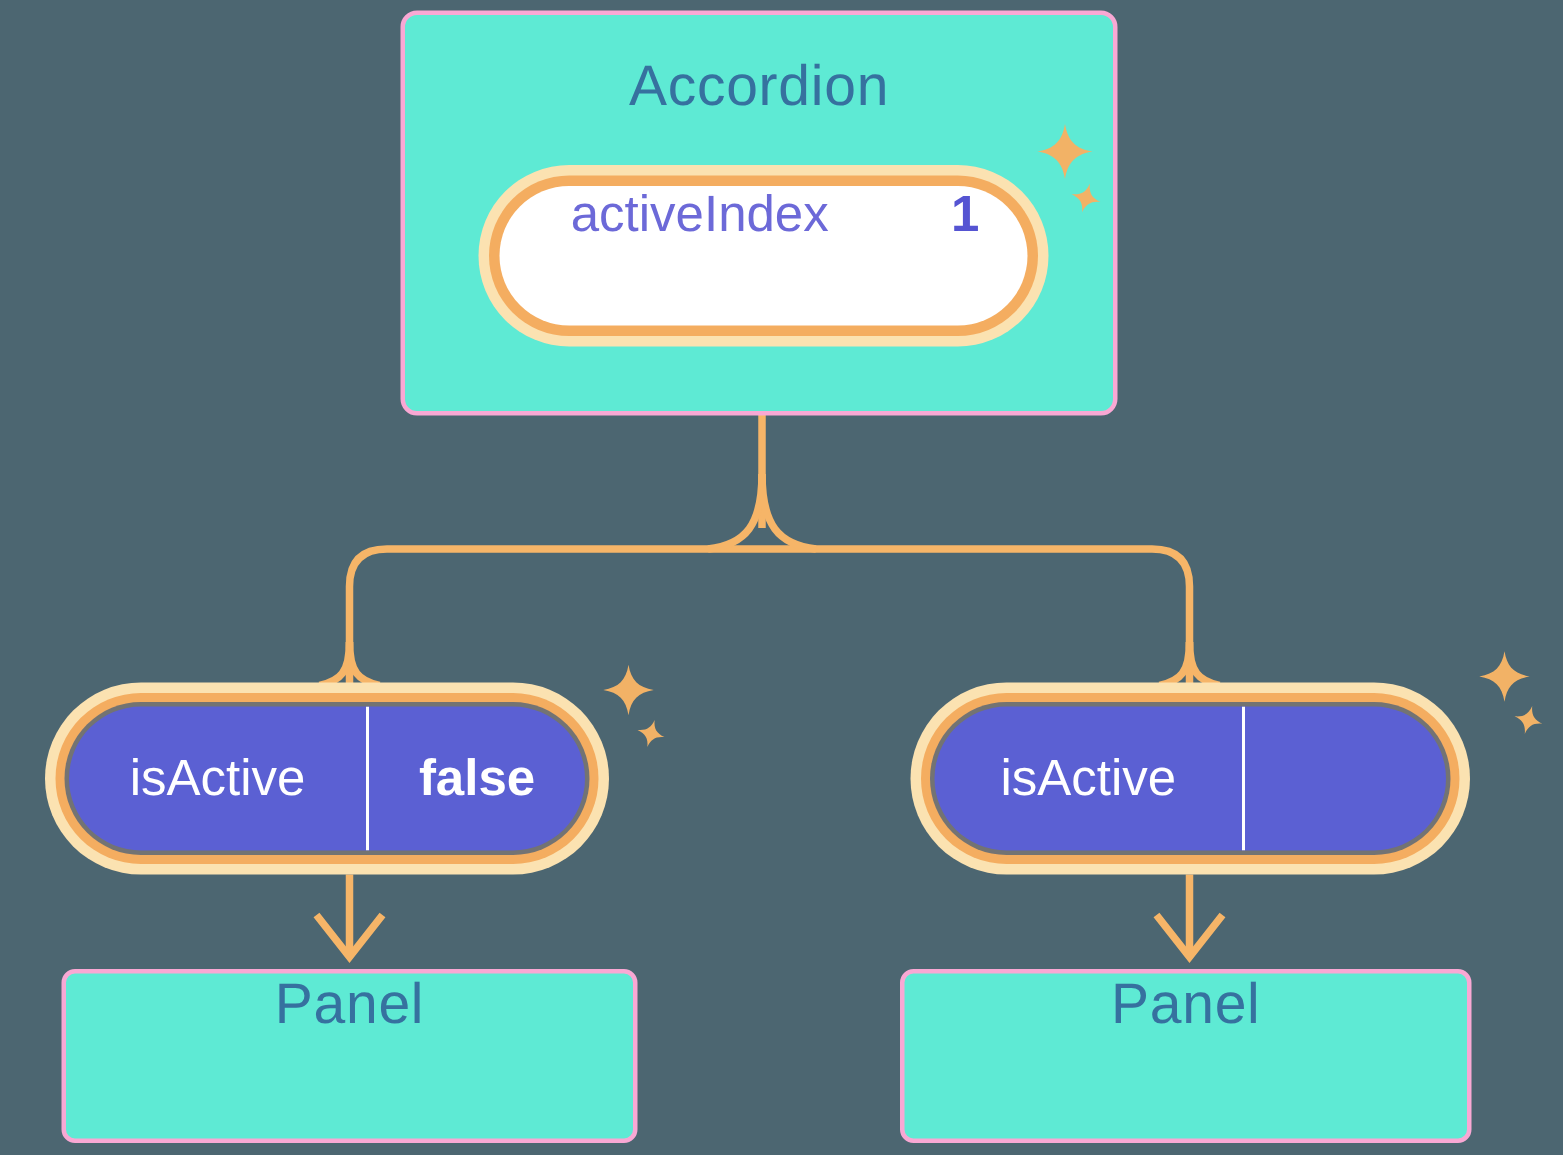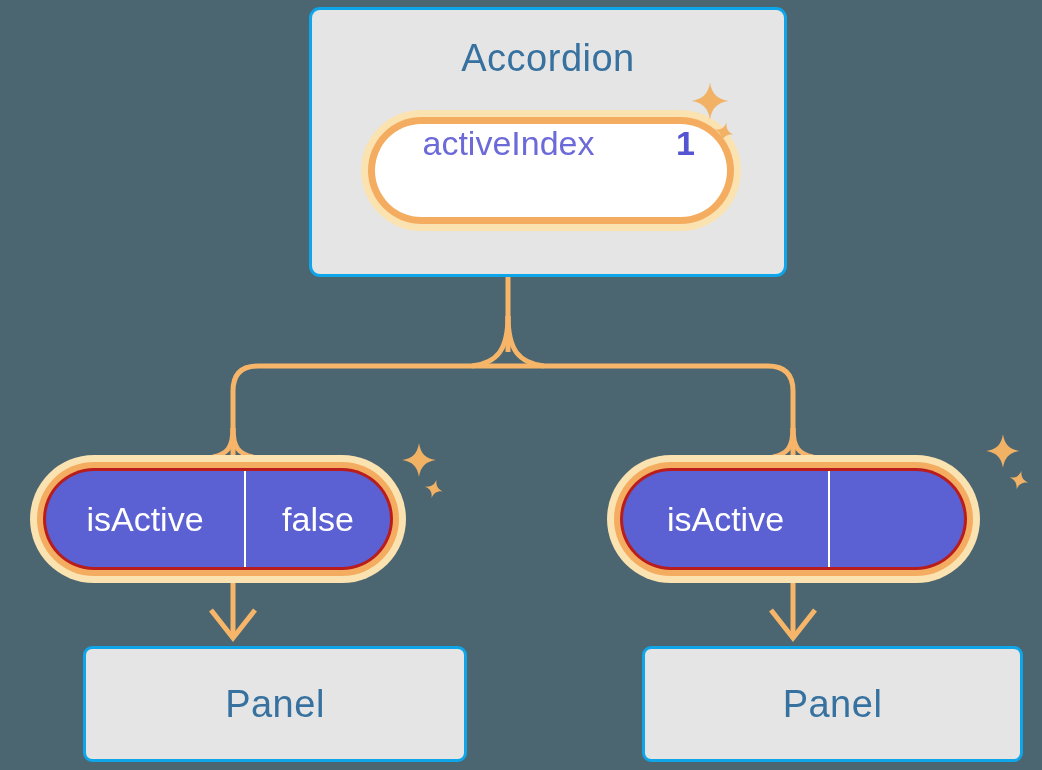--- a/index.html
+++ b/index.html
@@ -6,21 +6,21 @@
   *{box-sizing:border-box;}
   .canvas{
     position:relative;width:1042px;height:770px;background:#4C6671;overflow:hidden;
     font-family:"Liberation Sans",sans-serif;
   }
   svg.layer{position:absolute;left:0;top:0;width:1042px;height:770px;pointer-events:none;}
   .z-lines{z-index:1;}
   .z-sparkles{z-index:3;}
 
   .card{
-    position:absolute;background:#e5e5e5;border:3px solid #0ea5e9;z-index:2;margin-left:42px;
+    position:absolute;background:#5eead4;border:3px solid #f9a8d4;z-index:2;
   }
   .accordion-card{left:267px;top:7px;width:478px;height:270px;border-radius:11px;}
   .card-title{
     margin-top:26px;text-align:center;font-size:38px;line-height:44px;
     font-weight:500;color:#36719F;letter-spacing:.5px;
   }
 
   
   .state-ring{
     position:absolute;left:56px;top:107px;width:366px;height:107px;
@@ -41,40 +41,40 @@
     font-size:34px;font-weight:700;color:#5554D2;
   }
 
   
   .prop-ring{
     position:absolute;z-index:2;background:#F4AD60;border-radius:999px;padding:6px;
     box-shadow:0 0 0 7px #FBE2B1;height:114px;
   }
   .prop-ring.left{left:37px;top:462px;width:362px;}
   .prop-ring.right{left:614px;top:462px;width:359px;}
-  .prop-gap{width:100%;height:100%;background:#b91c1c;border-radius:999px;padding:3px;}
+  .prop-gap{width:100%;height:100%;background:#737373;border-radius:999px;padding:3px;}
   .prop-pill{
     width:100%;height:100%;background:#5B60D3;border-radius:999px;
     display:flex;align-items:stretch;overflow:hidden;
   }
   .prop-label{
     display:flex;align-items:center;justify-content:center;
     font-size:34px;color:#ffffff;
   }
   .prop-ring.left  .prop-label{width:198px;}
   .prop-ring.right .prop-label{width:205px;}
   .prop-divider{width:2px;background:#ffffff;}
   .prop-value{
     flex:1;display:flex;align-items:center;justify-content:center;
-    font-size:34px;font-weight:400;color:#ffffff;
+    font-size:34px;font-weight:700;color:#ffffff;
   }
 
   
   .panel-card{
-    display:flex;align-items:center;justify-content:center;border-radius:9px;
+    display:flex;justify-content:center;border-radius:9px;
     font-size:38px;font-weight:500;color:#36719F;letter-spacing:.5px;
   }
   .panel-card.left{left:41px;top:646px;width:384px;height:116px;}
   .panel-card.right{left:600px;top:646px;width:381px;height:116px;}
 </style>
 </head>
 <body>
 
 <div class="canvas">
 

